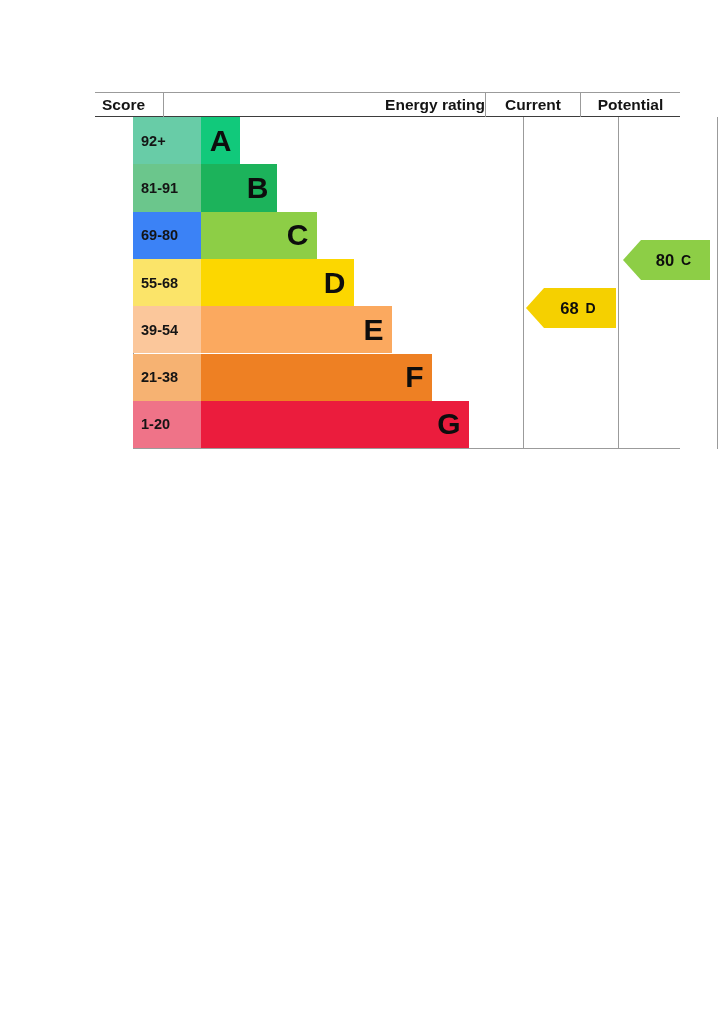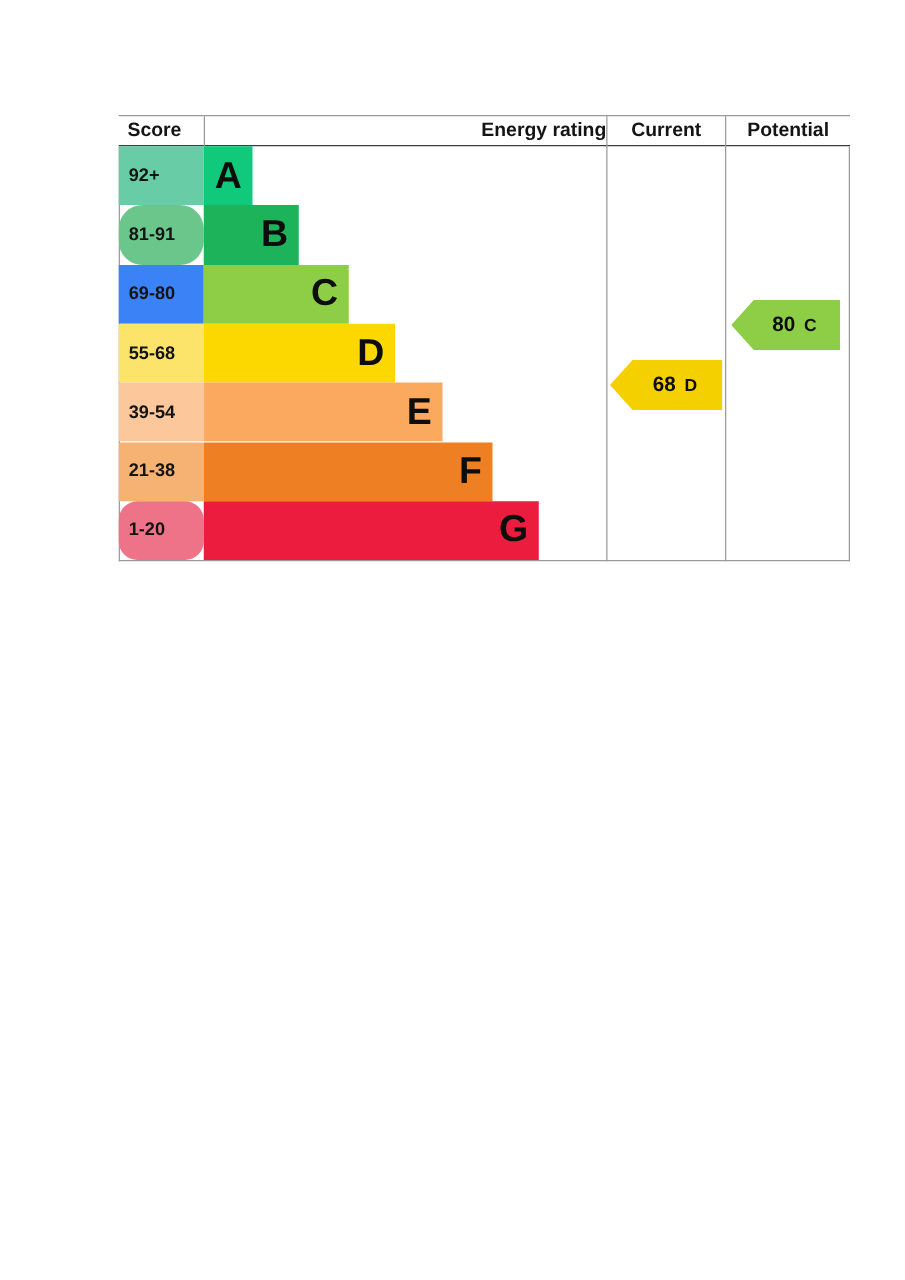--- a/index.html
+++ b/index.html
@@ -49,20 +49,21 @@
                      border-left: 1px solid #9b9b9b; }
   .hcell-current   { left: 390px; width: 95px;  text-align: center;
                      border-left: 1px solid #9b9b9b; }
   .hcell-potential { left: 485px; width: 100px; text-align: center;
                      border-left: 1px solid #9b9b9b; }
 
   
   .epc-body {
     position: relative;
     height: 332px;
+    margin-left: 38px;
   }
 
   
   .vrule {
     position: absolute;
     top: 0;
     bottom: 0;
     width: 1px;
     background: #9b9b9b;
   }
@@ -166,21 +167,21 @@
     <div class="band" style="top:0px">
       <div class="score-cell" style="background: rgb(104, 204, 167);">
         <span>92+</span>
       </div>
       <div class="rating-bar" style="background: rgb(17, 201, 123); width: 39px;">
         <span class="rating-letter">A</span>
       </div>
     </div>
 
     <div class="band" style="top:47.3px">
-      <div class="score-cell" style="background: rgb(107, 198, 140); border-radius: 19px;">
+      <div class="score-cell" style="background: rgb(107, 198, 140);">
         <span>81-91</span>
       </div>
       <div class="rating-bar" style="background: rgb(28, 179, 91); width: 76px;">
         <span class="rating-letter">B</span>
       </div>
     </div>
 
     <div class="band" style="top:94.6px">
       <div class="score-cell" style="background: #3b82f6;">
         <span>69-80</span>
@@ -211,21 +212,21 @@
     <div class="band" style="top:236.5px">
       <div class="score-cell" style="background: rgb(246, 178, 114);">
         <span>21-38</span>
       </div>
       <div class="rating-bar" style="background: rgb(238, 128, 35); width: 231px;">
         <span class="rating-letter">F</span>
       </div>
     </div>
 
     <div class="band" style="top:283.8px">
-      <div class="score-cell" style="background: rgb(239, 115, 136); border-radius: 15px;">
+      <div class="score-cell" style="background: rgb(239, 115, 136);">
         <span>1-20</span>
       </div>
       <div class="rating-bar" style="background: rgb(235, 28, 61); width: 268px;">
         <span class="rating-letter">G</span>
       </div>
     </div>
 
     <div class="epc-arrow" id="arrow-potential" style="left: 490px; top: 123px; width: 87px; background: rgb(141, 206, 70);">
       <span class="arrow-value">80</span>
       <span class="arrow-band">C</span>

